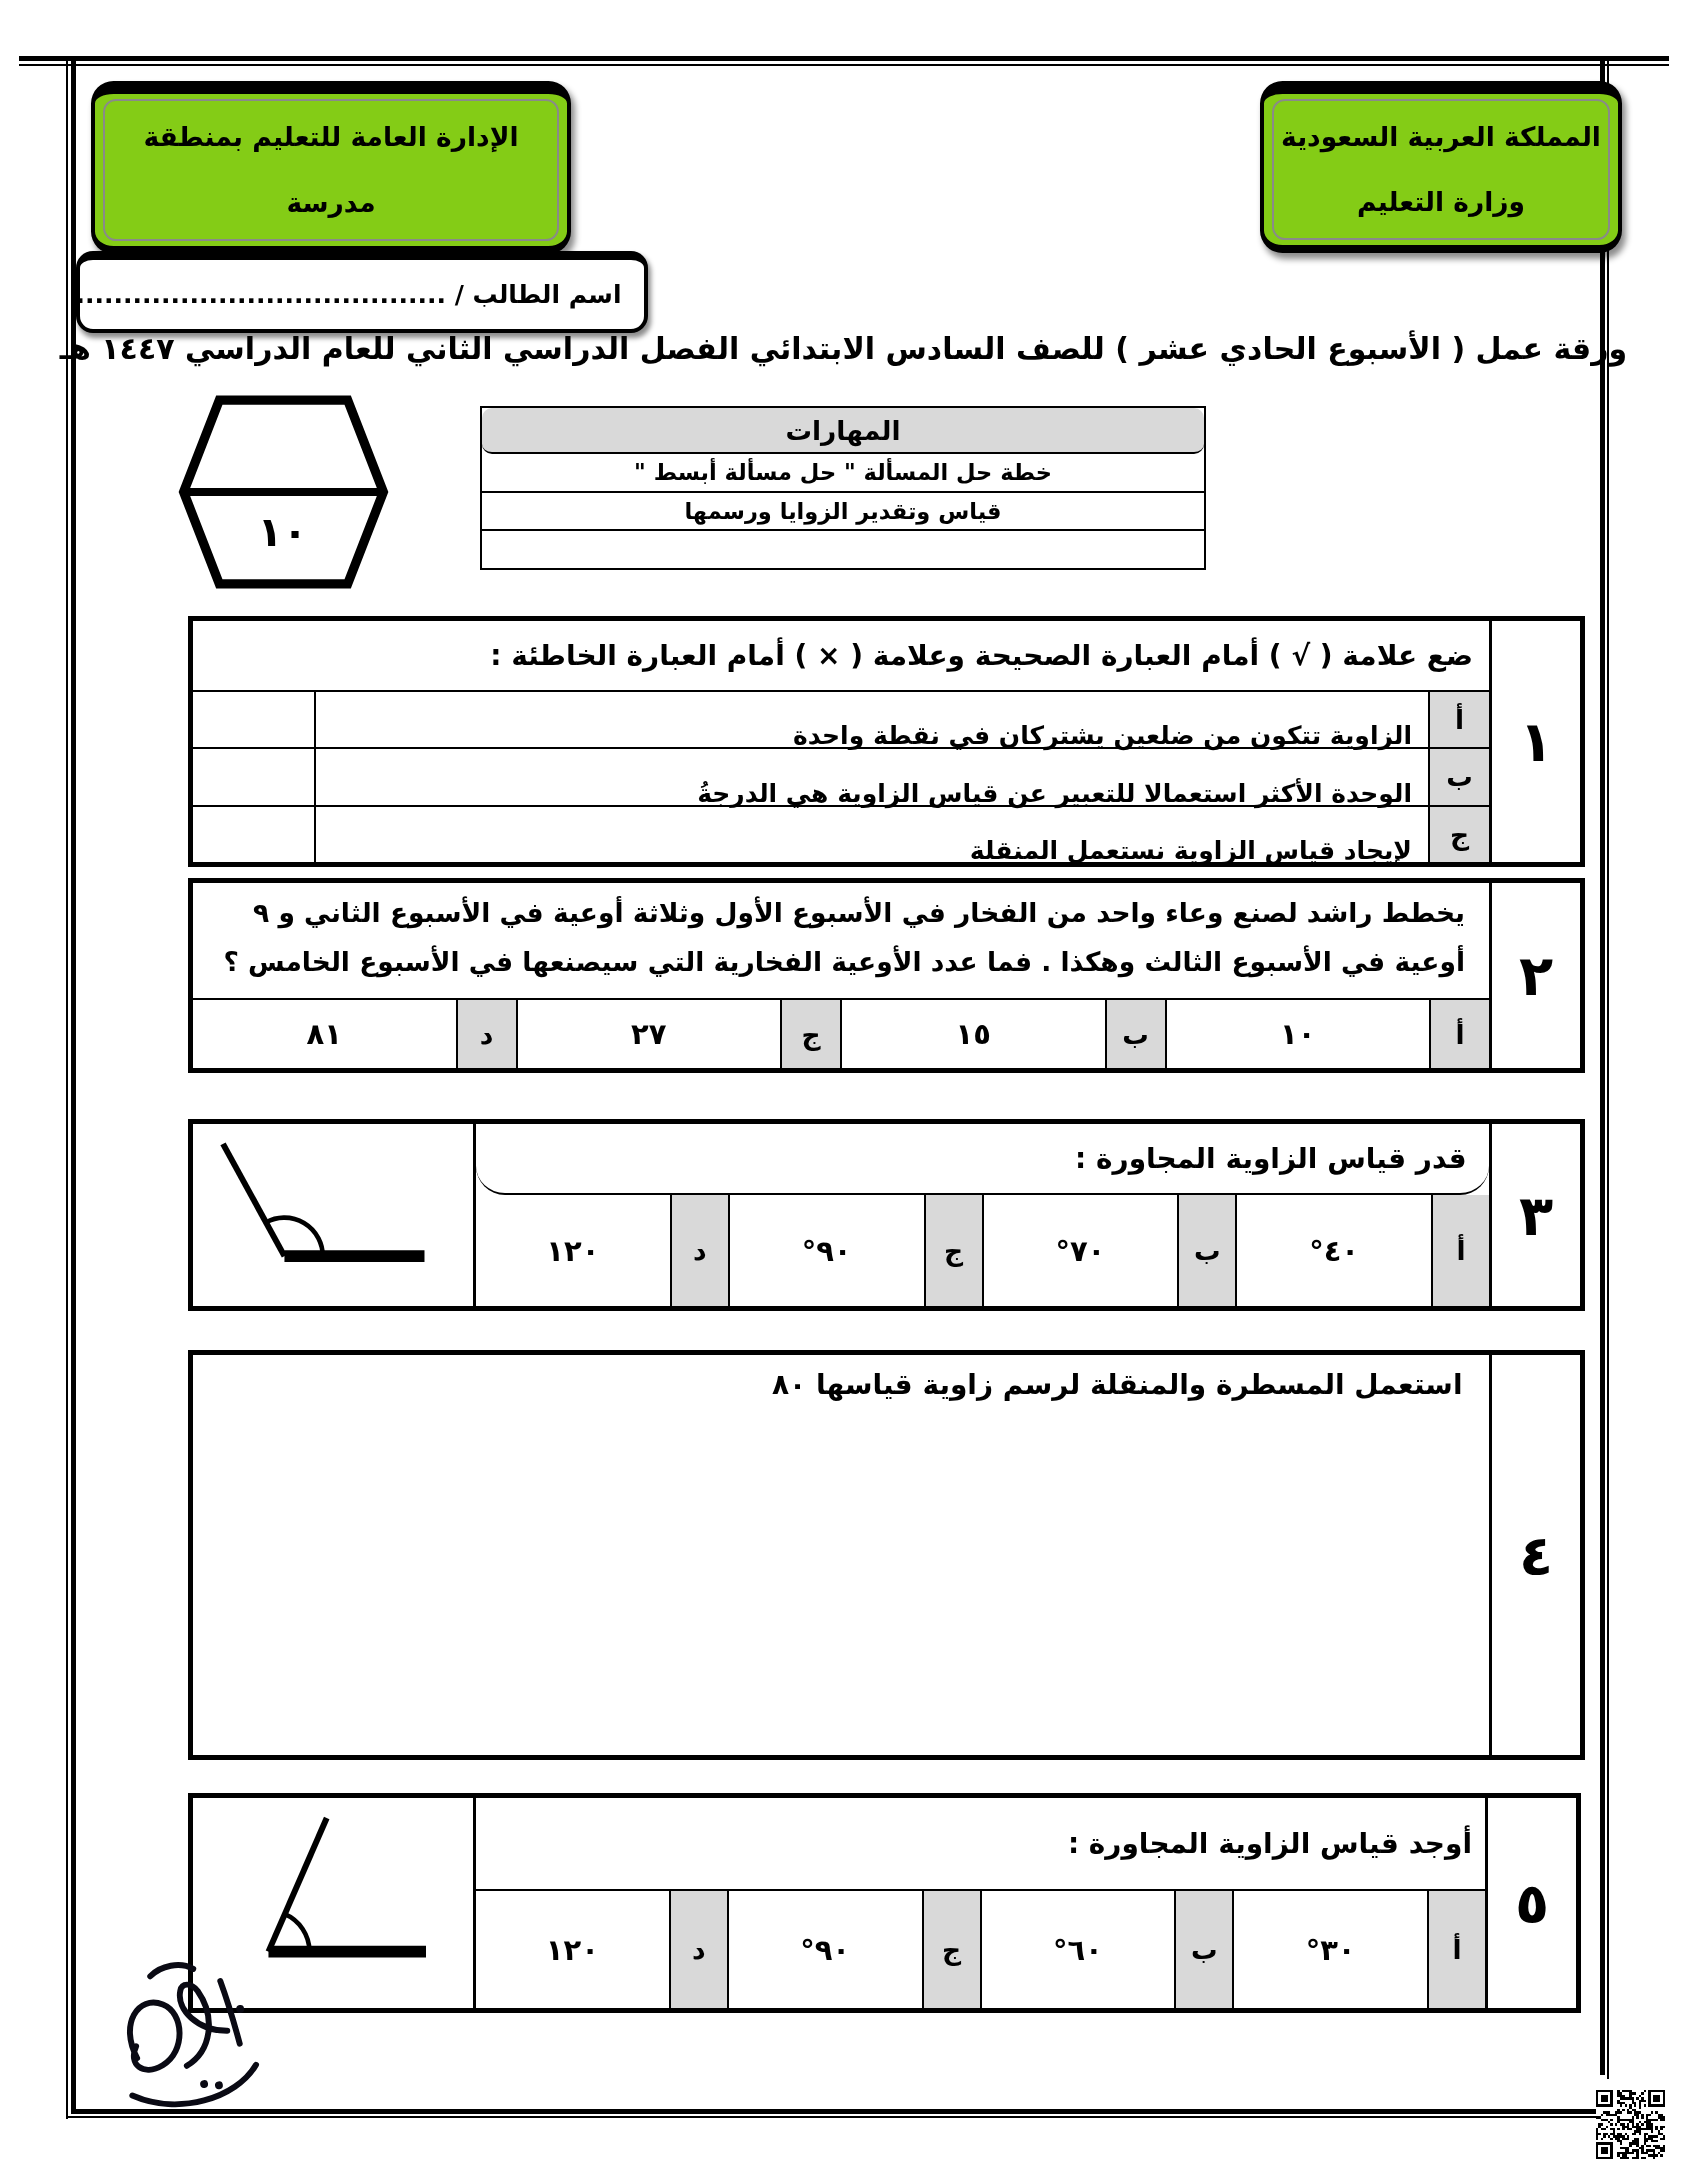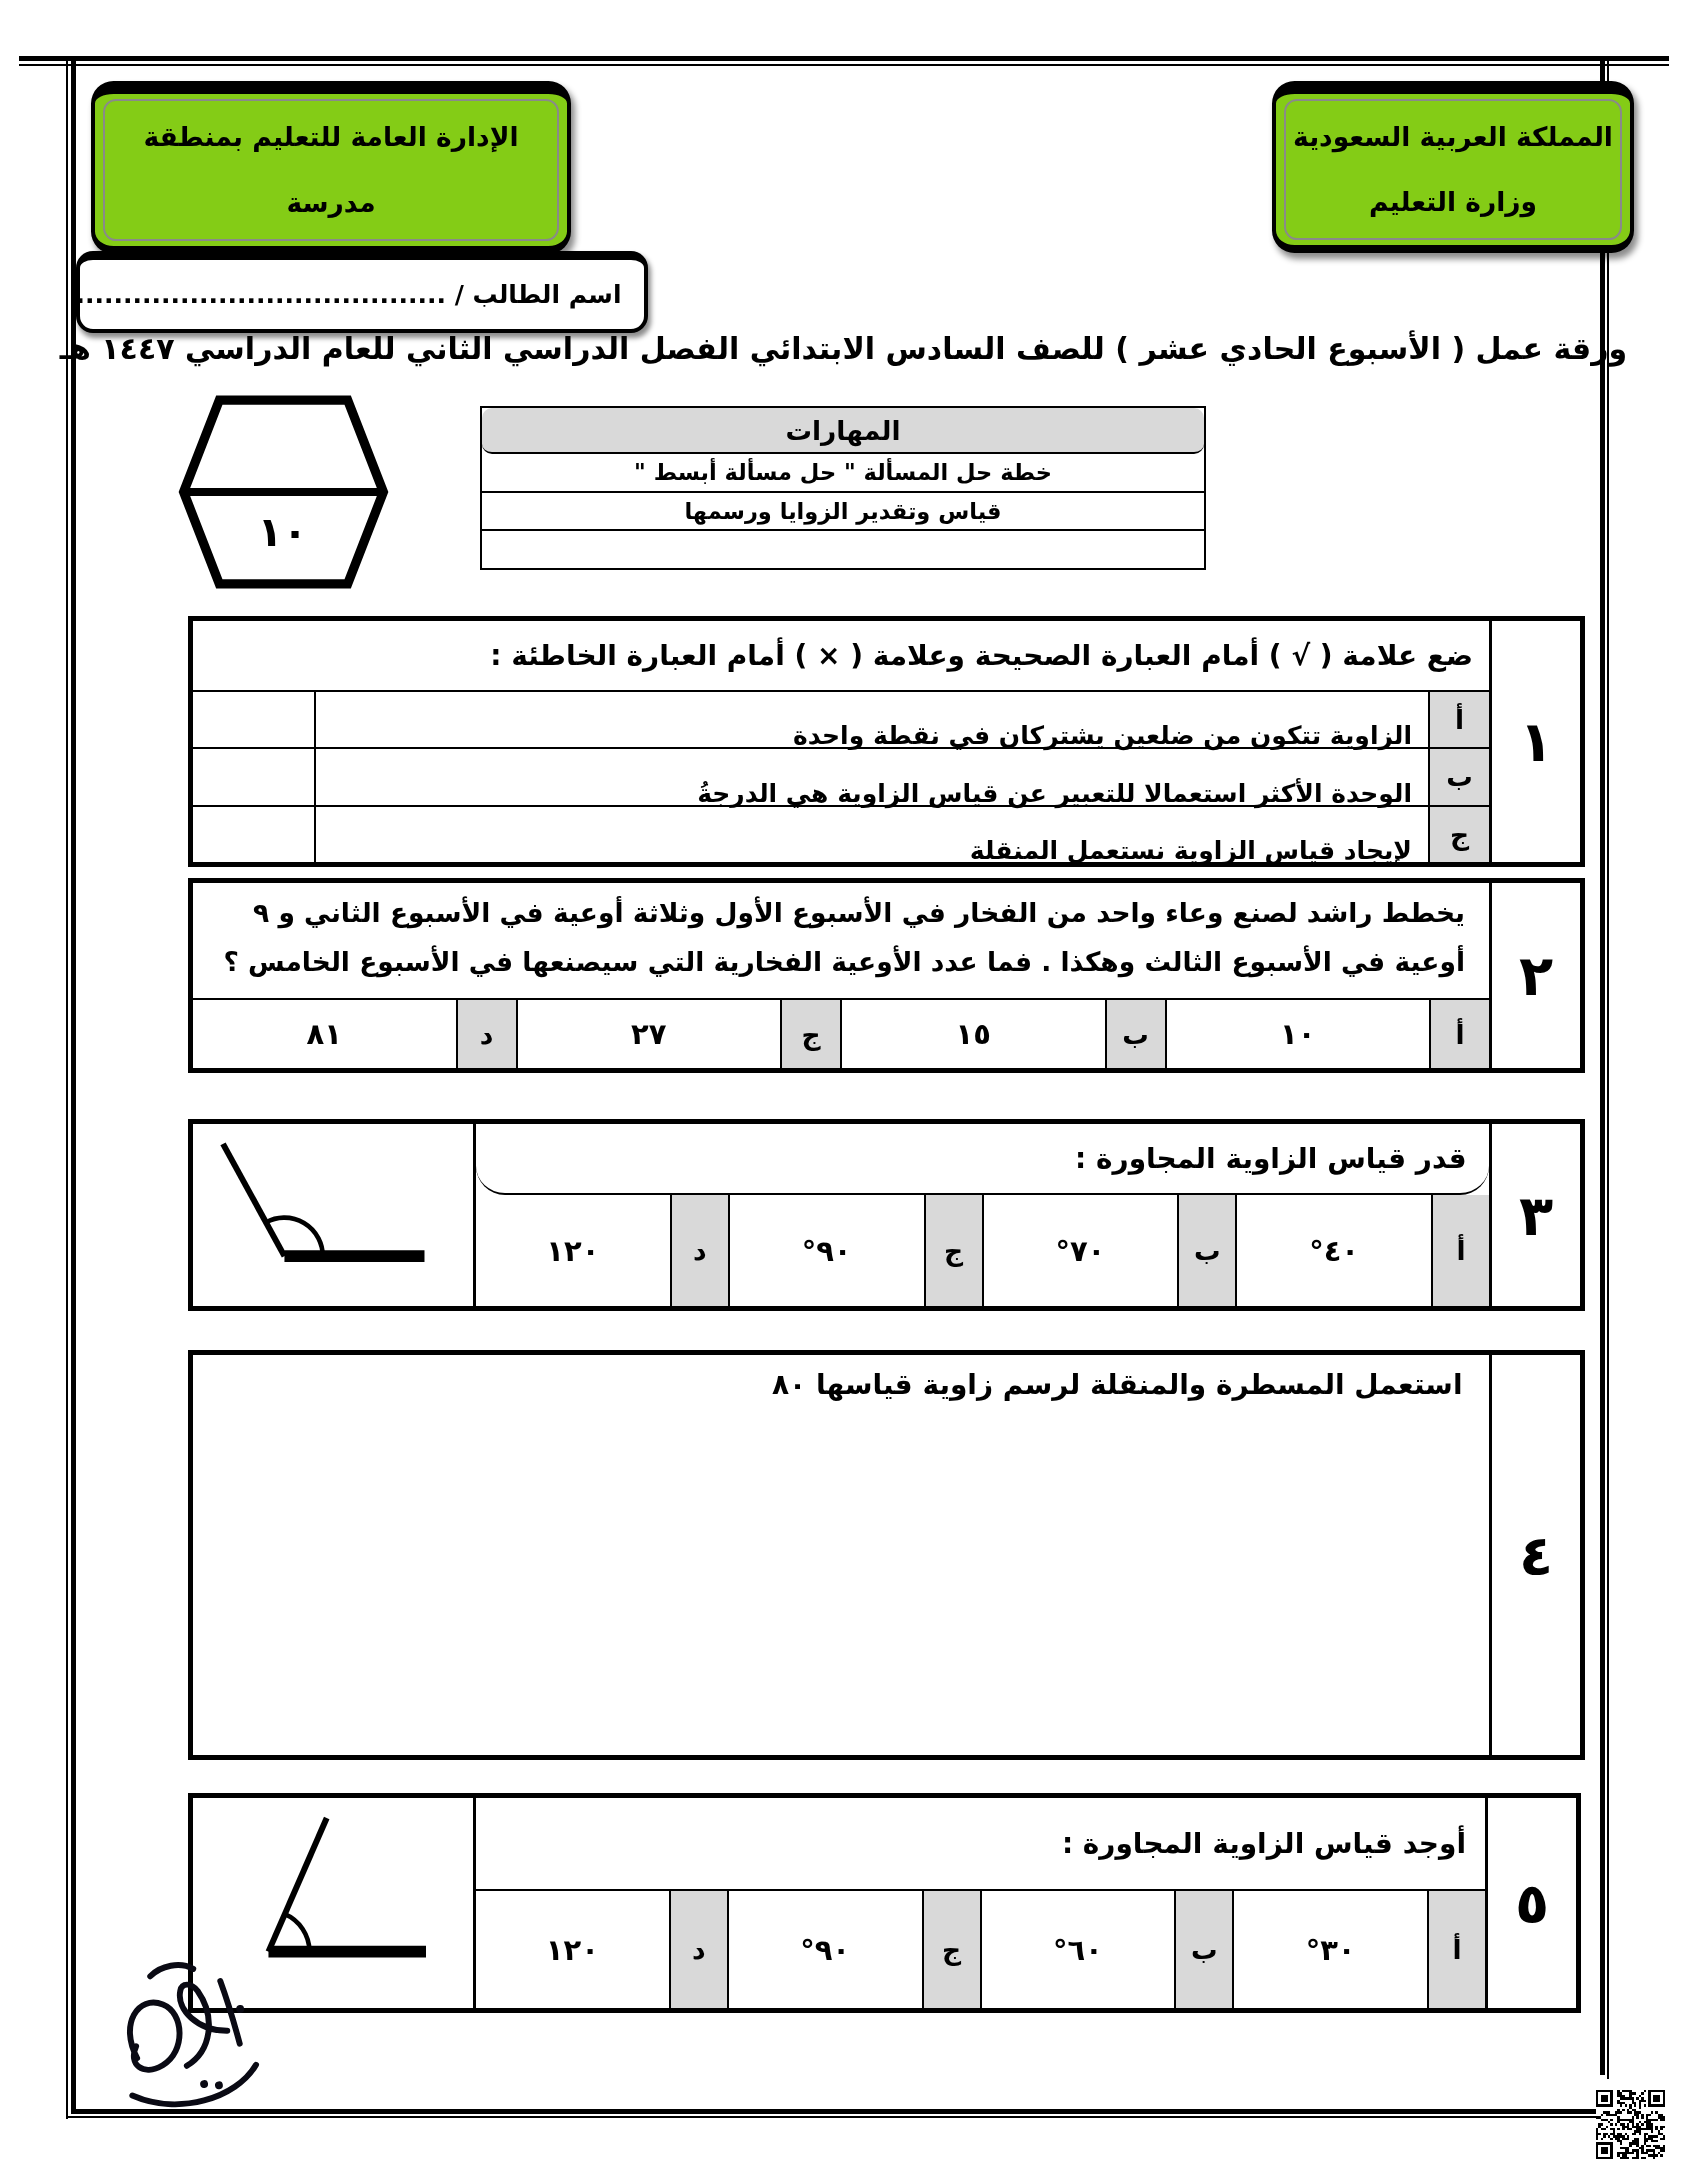--- a/index.html
+++ b/index.html
@@ -70,21 +70,21 @@
 
   
   .opts{flex:1;display:flex;min-height:0;}
   .opts > div{border-left:2.6px solid #000;display:flex;align-items:center;justify-content:center;}
   .opts > div:last-child{border-left:none;}
   .opt-letter{background:#d9d9d9;font-size:26.5px;flex:none;}
   .opt-val{flex:1;font-size:29px;}
 
   .q2-text{height:110px;flex:none;border-bottom:2.6px solid #000;padding:5.3px 24px 0 13.2px;font-size:26.5px;line-height:49px;text-align:right;}
   .q3-head{height:69px;flex:none;border-bottom:2.6px solid #000;display:flex;align-items:center;padding-right:22.5px;font-size:28px;border-radius:29px;}
-  .q5-head{height:91px;flex:none;border-bottom:2.6px solid #000;display:flex;align-items:center;padding-right:19px;font-size:28px;}
+  .q5-head{height:91px;flex:none;border-bottom:2.6px solid #000;display:flex;align-items:center;padding-right:13px;font-size:28px;}
   .q4-body{flex:1;padding:13.2px 26.5px;font-size:28px;text-align:right;}
 
   .letter-w88{width:58px;}
   .letter-w85{width:56px;}
 
   svg{display:block;}
   .sig{position:absolute;left:99px;top:1952px;transform:rotate(-8deg);}
 </style>
 </head>
 <body>
@@ -93,21 +93,21 @@
 
   <div class="line" style="left:18.5px;top:56px;width:1650px;height:5.3px;"></div>
   <div class="line" style="left:18.5px;top:64px;width:1650px;height:2px;"></div>
   <div class="line" style="left:66px;top:56px;width:2px;height:2063px;"></div>
   <div class="line" style="left:71px;top:61px;width:5.3px;height:2051px;"></div>
   <div class="line" style="left:1607px;top:56px;width:2px;height:2023px;"></div>
   <div class="line" style="left:1600px;top:61px;width:5.3px;height:2014px;"></div>
   <div class="line" style="left:66px;top:2116px;width:1538px;height:2px;"></div>
   <div class="line" style="left:71px;top:2109px;width:1528px;height:5.3px;"></div>
 
-  <div class="box3d" style="left:1260px;top:81px;width:354px;height:151px;margin-left:12px;">
+  <div class="box3d" style="left:1260px;top:81px;width:354px;height:151px;">
     <div class="box3d-inner">
       <div class="hdr-line">المملكة العربية السعودية</div>
       <div class="hdr-line">وزارة التعليم</div>
     </div>
   </div>
 
   <div class="box3d" style="left:91px;top:81px;width:472px;height:152px;">
     <div class="box3d-inner">
       <div class="hdr-line">الإدارة العامة للتعليم بمنطقة</div>
       <div class="hdr-line">مدرسة</div>

